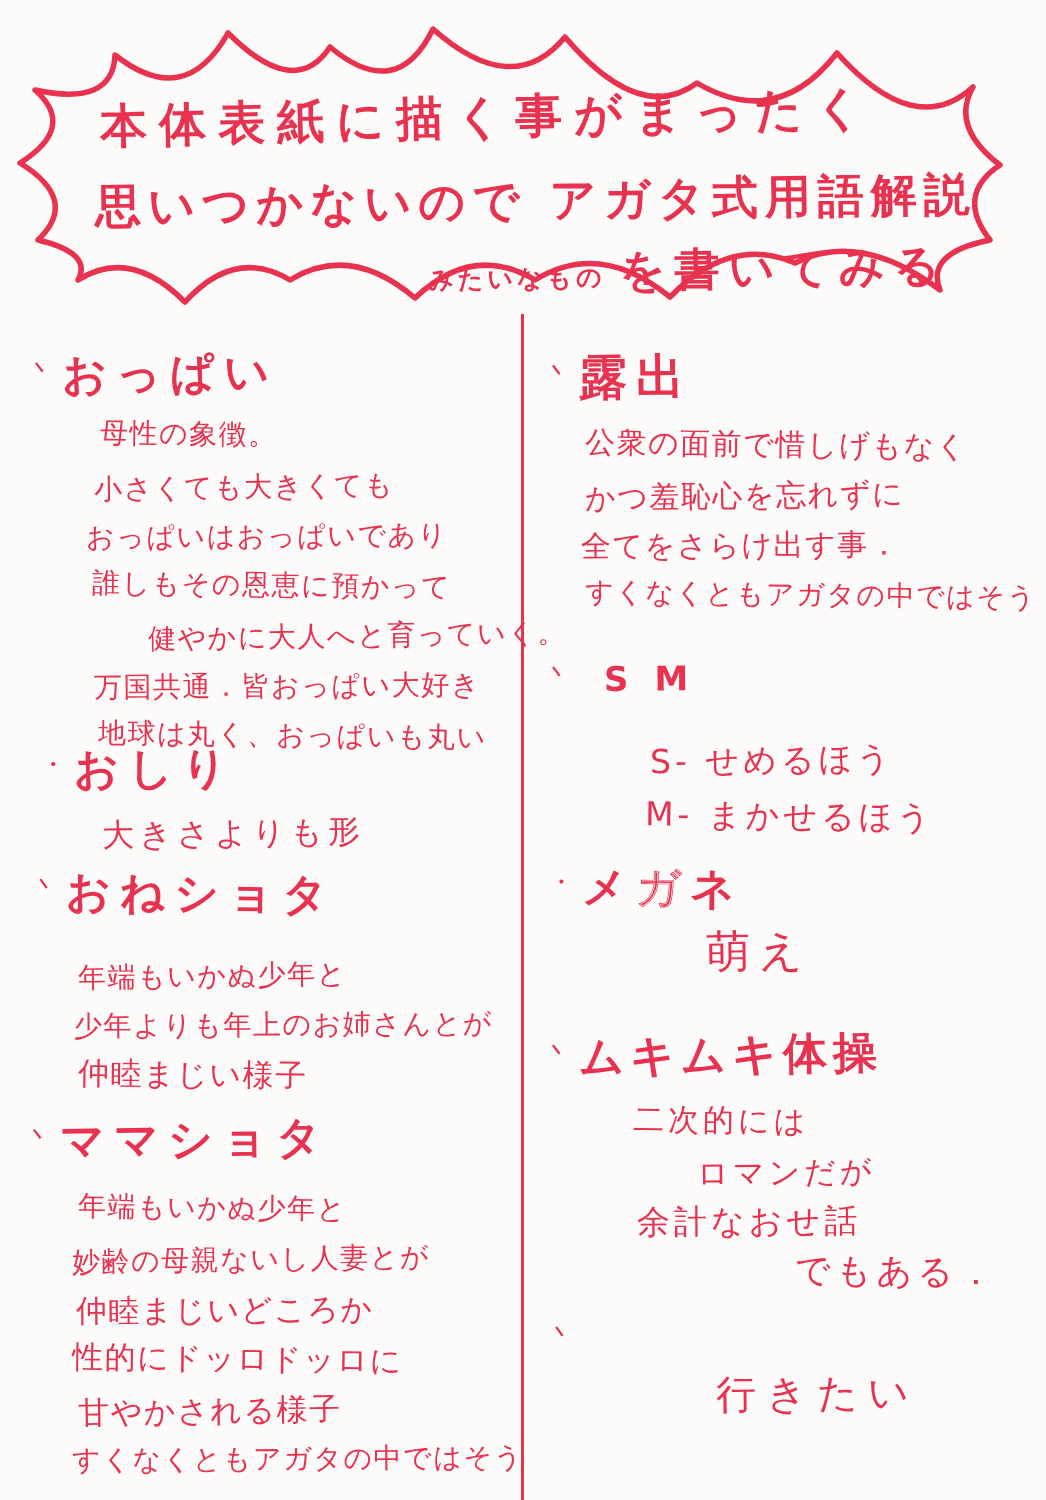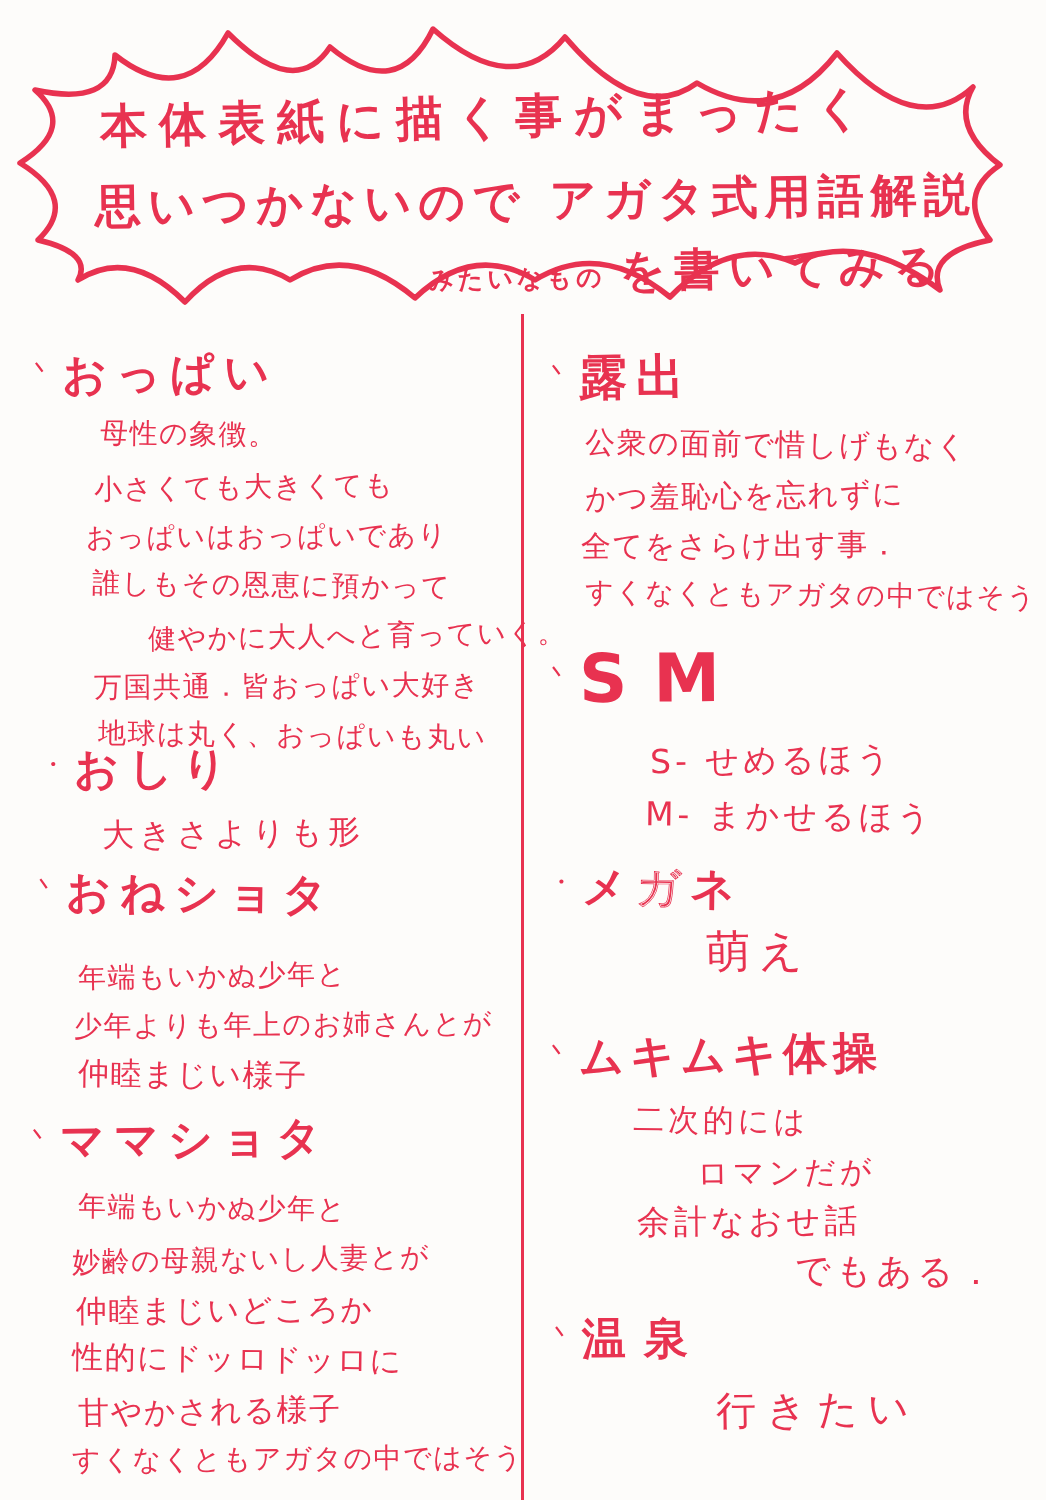--- a/index.html
+++ b/index.html
@@ -127,21 +127,21 @@
     </div>
     <div class="line rB" style="margin:20px 0 0 40px;font-size:30px;">公衆の面前で惜しげもなく</div>
     <div class="line rA" style="margin-left:40px;font-size:30px;">かつ羞恥心を忘れずに</div>
     <div class="line rC" style="margin-left:36px;font-size:30px;">全てをさらけ出す事．</div>
     <div class="line rB" style="margin-left:40px;">すくなくともアガタの中ではそう</div>
   </div>
 
   <div class="section" style="left:545px;top:652px;">
     <div class="term-row rC">
       <span class="bullet">丶</span>
-      <span class="term" style="font-size:67px;letter-spacing:26px;">SM</span>
+      <span class="term" style="font-size:34px;letter-spacing:26px;margin-left:25px;">SM</span>
     </div>
     <div class="line rA" style="margin:28px 0 0 105px;font-size:33px;letter-spacing:4px;line-height:56px;">S- せめるほう</div>
     <div class="line rB" style="margin-left:100px;font-size:33px;letter-spacing:4px;line-height:56px;">M- まかせるほう</div>
   </div>
 
   <div class="section" style="left:548px;top:862px;">
     <div class="term-row rB">
       <span class="bullet">・</span>
       <span class="term">メガネ</span>
     </div>
@@ -155,18 +155,17 @@
     </div>
     <div class="line rB" style="margin:16px 0 0 88px;font-size:31px;letter-spacing:4px;">二次的には</div>
     <div class="line rA" style="margin-left:152px;font-size:31px;letter-spacing:4px;">ロマンだが</div>
     <div class="line rC" style="margin-left:92px;font-size:33px;letter-spacing:4px;">余計なおせ話</div>
     <div class="line rB" style="margin-left:250px;font-size:35px;letter-spacing:5px;">でもある．</div>
   </div>
 
   <div class="section" style="left:548px;top:1312px;">
     <div class="term-row rC">
       <span class="bullet">丶</span>
-      <span class="term" style="letter-spacing:18px;">温泉</span>
     </div>
     <div class="line rA" style="margin:20px 0 0 168px;font-size:40px;letter-spacing:10px;">行きたい</div>
   </div>
 
 </div>
 
 </body></html>

